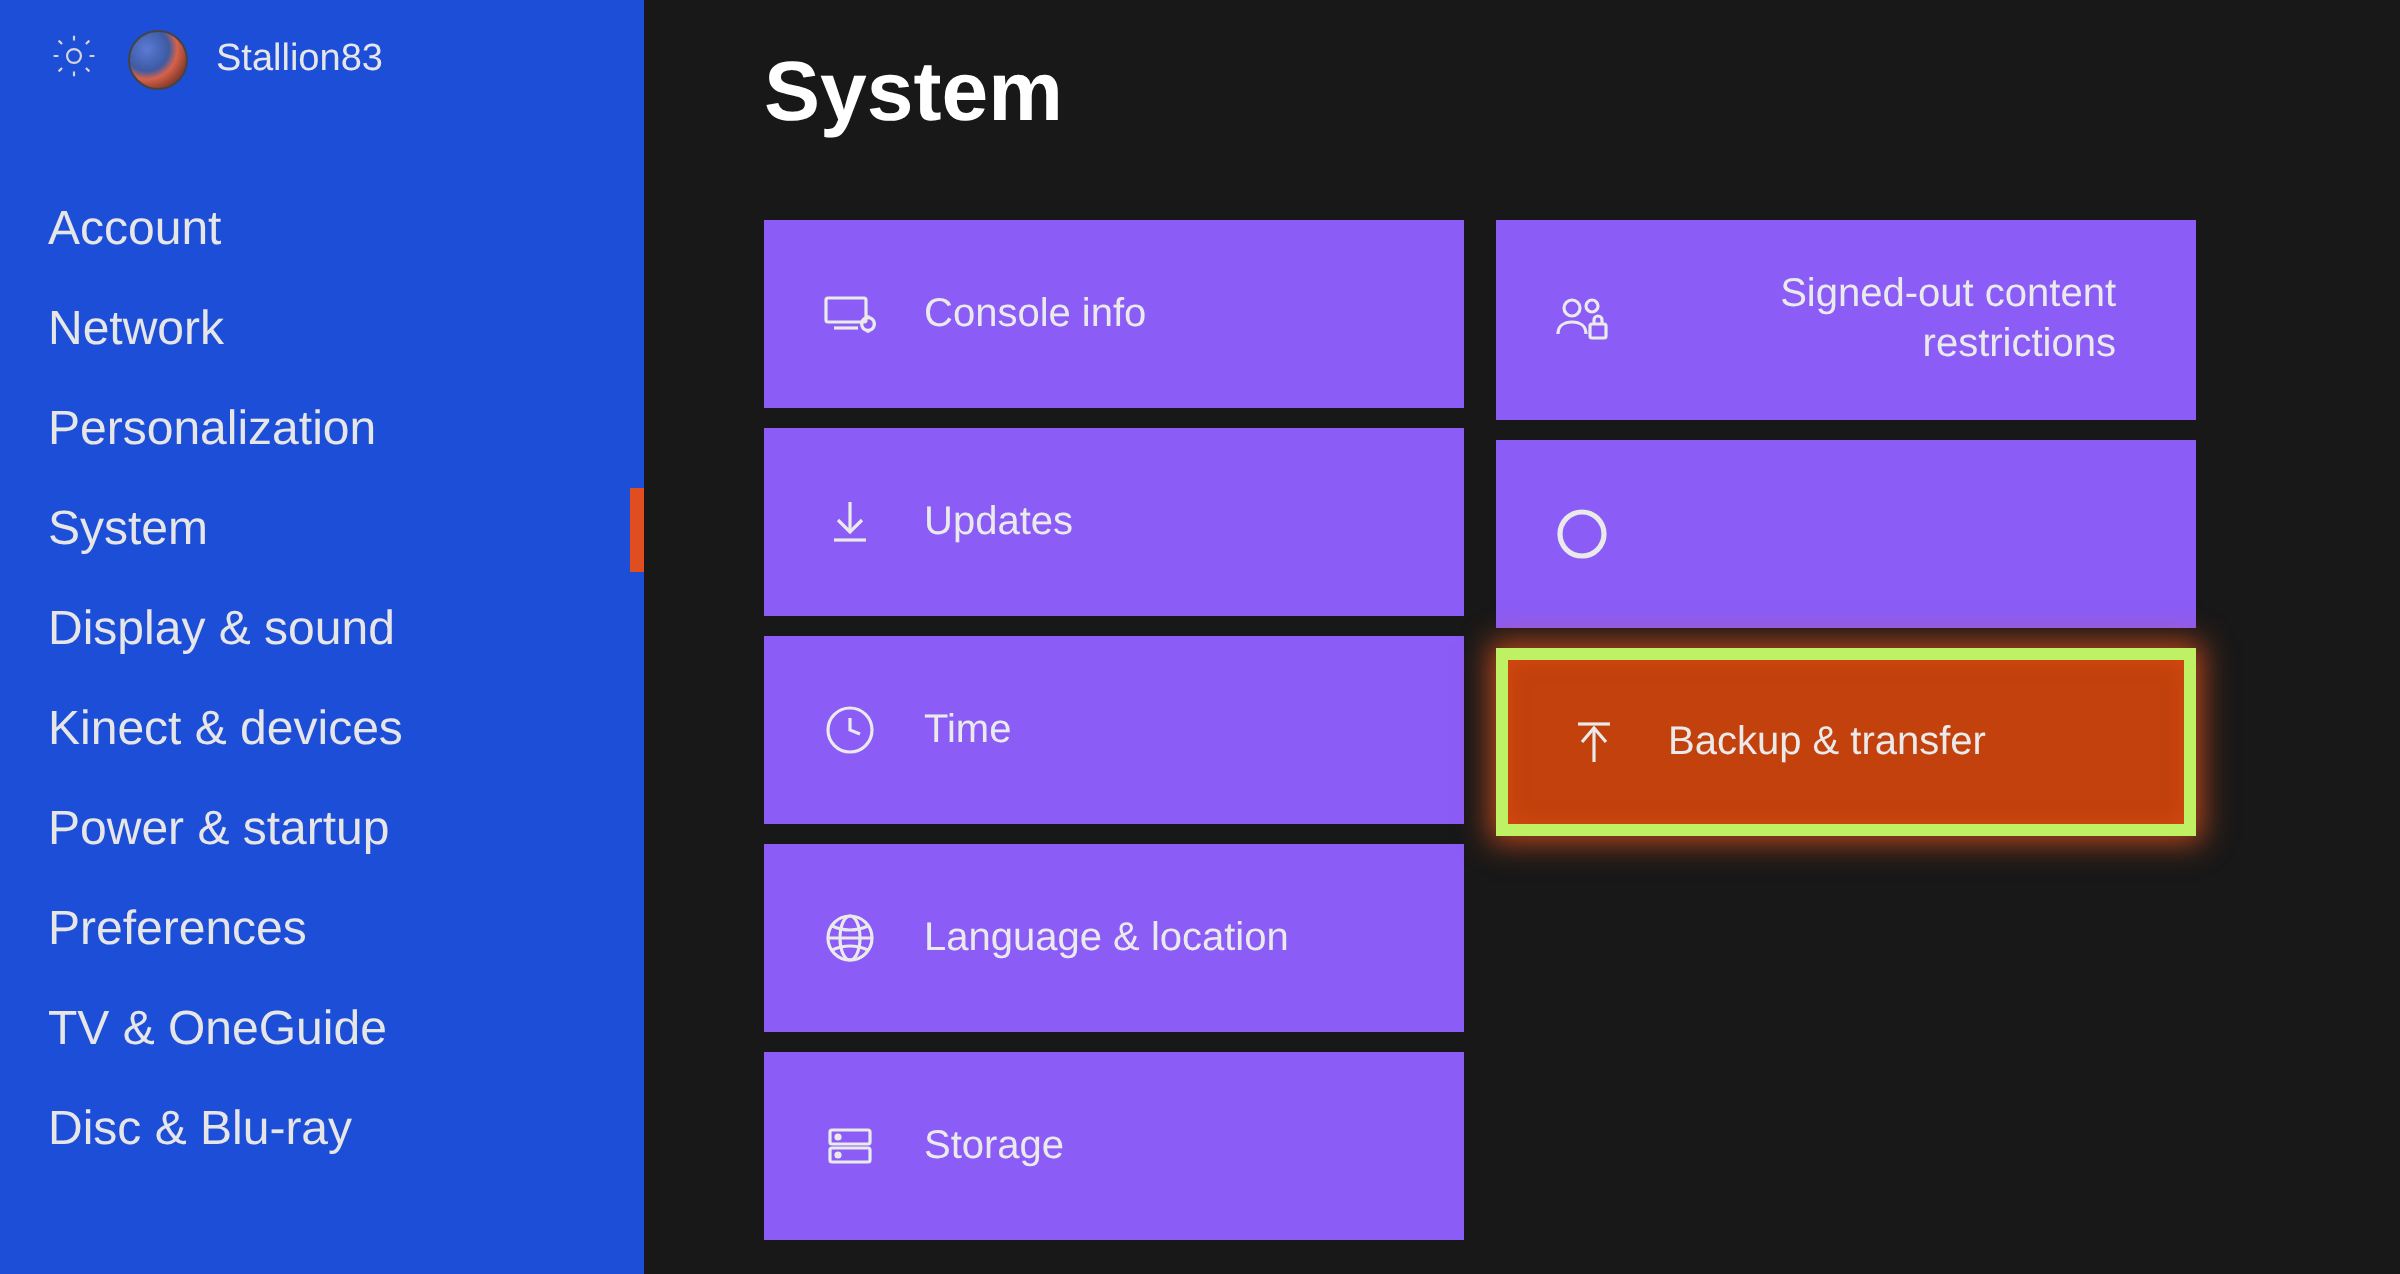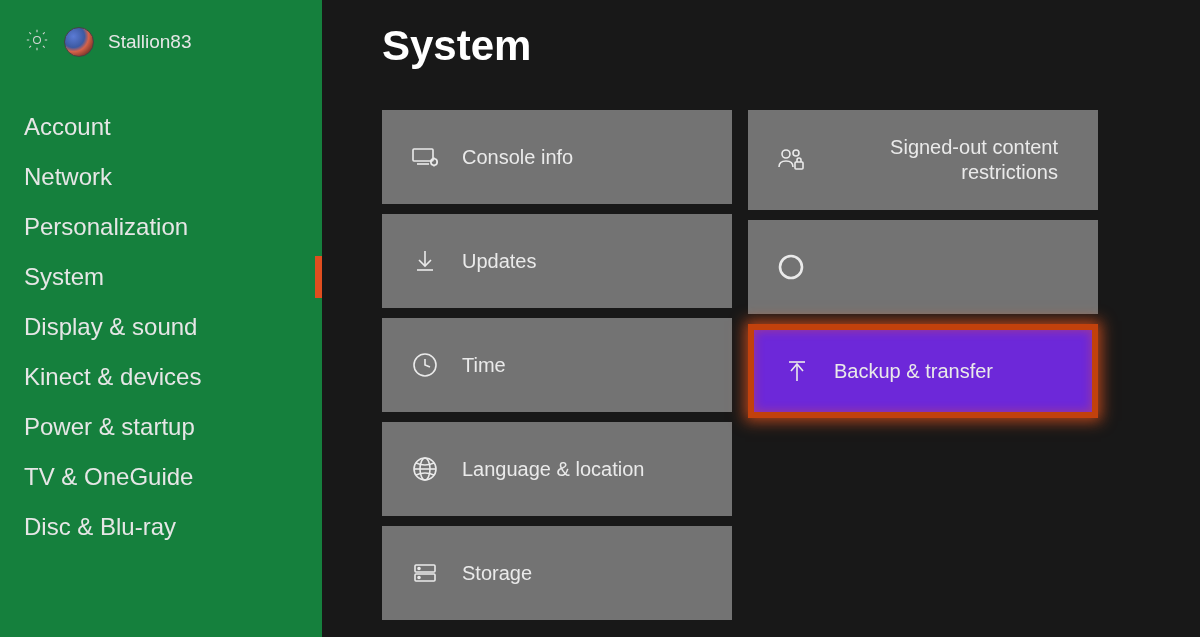--- a/index.html
+++ b/index.html
@@ -6,23 +6,23 @@
   html, body { width: 1200px; height: 637px; overflow: hidden; }
   body {
     font-family: "Segoe UI", Arial, sans-serif;
     background: #111111;
     color: #ffffff;
     display: flex;
   }
   
   .sidebar {
     width: 322px;
-    background: #15803d;
+    background: #1d4ed8;
     height: 100%;
-    padding-top: 22px;
+    padding-top: 10px;
     flex-shrink: 0;
   }
   .user-row {
     display: flex;
     align-items: center;
     gap: 14px;
     padding: 0 24px 0 24px;
     height: 40px;
     margin-bottom: 40px;
   }
@@ -68,41 +68,41 @@
     color: #ffffff;
   }
   .grid {
     display: flex;
     gap: 16px;
   }
   .col { display: flex; flex-direction: column; gap: 10px; }
   .tile {
     width: 350px;
     height: 94px;
-    background: #737373;
+    background: #8b5cf6;
     display: flex;
     align-items: center;
     gap: 22px;
     padding: 0 22px 0 28px;
     cursor: pointer;
   }
   .tile.tall { height: 100px; text-align: right; }
   .tile .label {
     font-size: 20px;
     color: #eaeaea;
     line-height: 1.25;
     max-width: 230px;
   }
   .tile .icon { width: 30px; display:flex; justify-content:center; }
   .tile svg { stroke: #eaeaea; fill: none; stroke-width: 1.6; }
 
   .highlight {
-    border: 6px solid #c2410c;
+    border: 6px solid #bef264;
     box-shadow: 0 0 14px 3px rgba(240,87,30,0.75), inset 0 0 10px 1px rgba(240,87,30,0.35);
-    background: #6d28d9;
+    background: #c2410c;
   }
 </style>
 </head>
 <body>
 
 <aside class="sidebar">
   <div class="user-row">
     <span class="gear">
       <svg viewBox="0 0 24 24" fill="none">
           <circle cx="12" cy="12" r="3.2"></circle>
@@ -129,20 +129,23 @@
     <li class="nav-item">
         <span>Display &amp; sound</span>
       </li>
     <li class="nav-item">
         <span>Kinect &amp; devices</span>
       </li>
     <li class="nav-item">
         <span>Power &amp; startup</span>
       </li>
     <li class="nav-item">
+        <span>Preferences</span>
+      </li>
+    <li class="nav-item">
         <span>TV &amp; OneGuide</span>
       </li>
     <li class="nav-item">
         <span>Disc &amp; Blu-ray</span>
       </li>
   </ul>
 </aside>
 
 <main class="main">
   <h1 class="page-title">System</h1>

